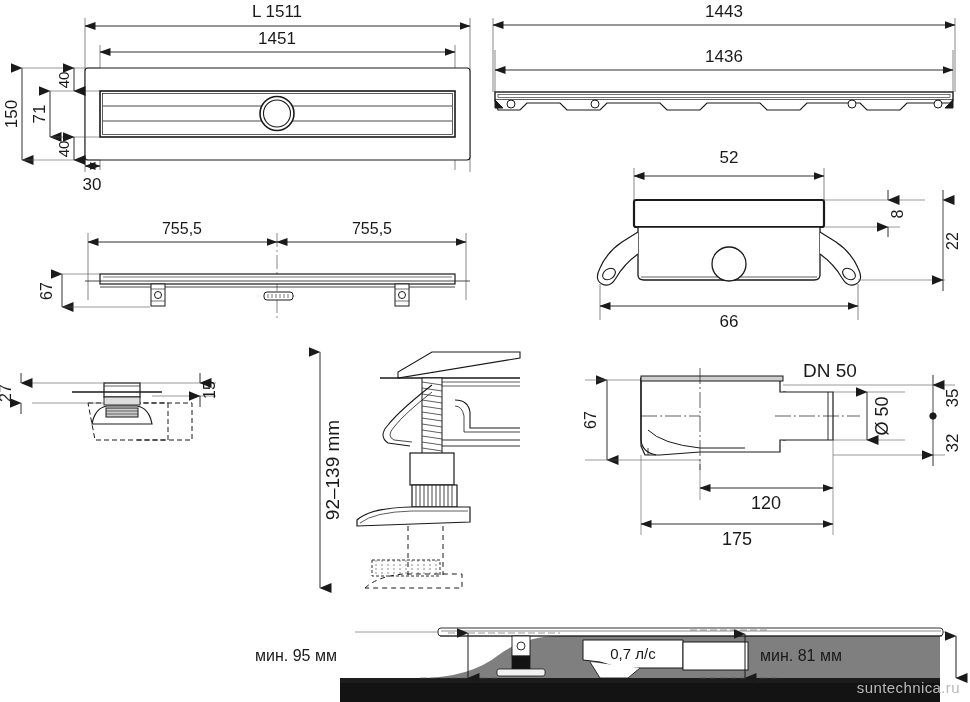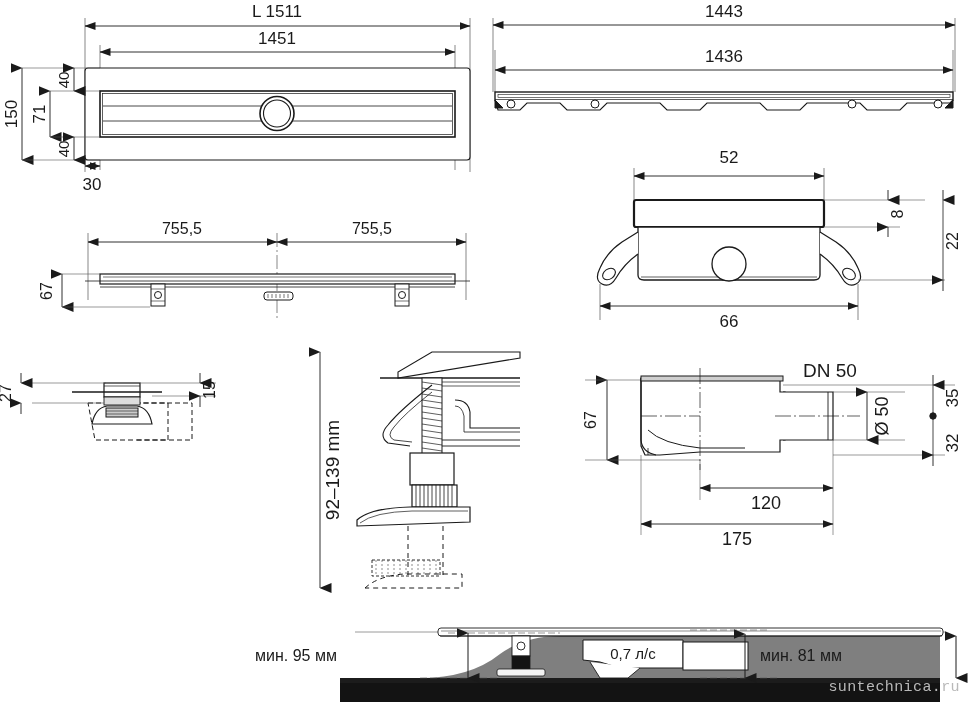--- a/index.html
+++ b/index.html
@@ -2,21 +2,21 @@
 <html><head>
 <meta charset="utf-8">
 <style>
   html,body{margin:0;padding:0;background:#ffffff;}
   body{width:970px;height:702px;position:relative;overflow:hidden;
        font-family:"Liberation Sans",sans-serif;color:#000;}
   #sheet{position:absolute;left:0;top:0;width:970px;height:702px;}
   svg{display:block;}
   .dimtxt{font-family:"Liberation Sans",sans-serif;fill:#1a1a1a;}
   .wm{position:absolute;right:10px;bottom:6px;font-size:15px;color:#b9b9b9;
-      letter-spacing:.4px;font-family:Liberation Mono, monospace;}
+      letter-spacing:.4px;font-family:Liberation Sans, sans-serif;}
 </style>
 </head>
 <body>
 
 <div id="sheet">
 <svg width="970" height="702" viewBox="0 0 970 702" xmlns="http://www.w3.org/2000/svg">
   <defs>
     <marker id="ah" markerWidth="11" markerHeight="8" refX="10.5" refY="4" orient="auto" markerUnits="userSpaceOnUse">
       <path d="M0,0 L11,4 L0,8 z" fill="#1a1a1a"></path>
     </marker>

